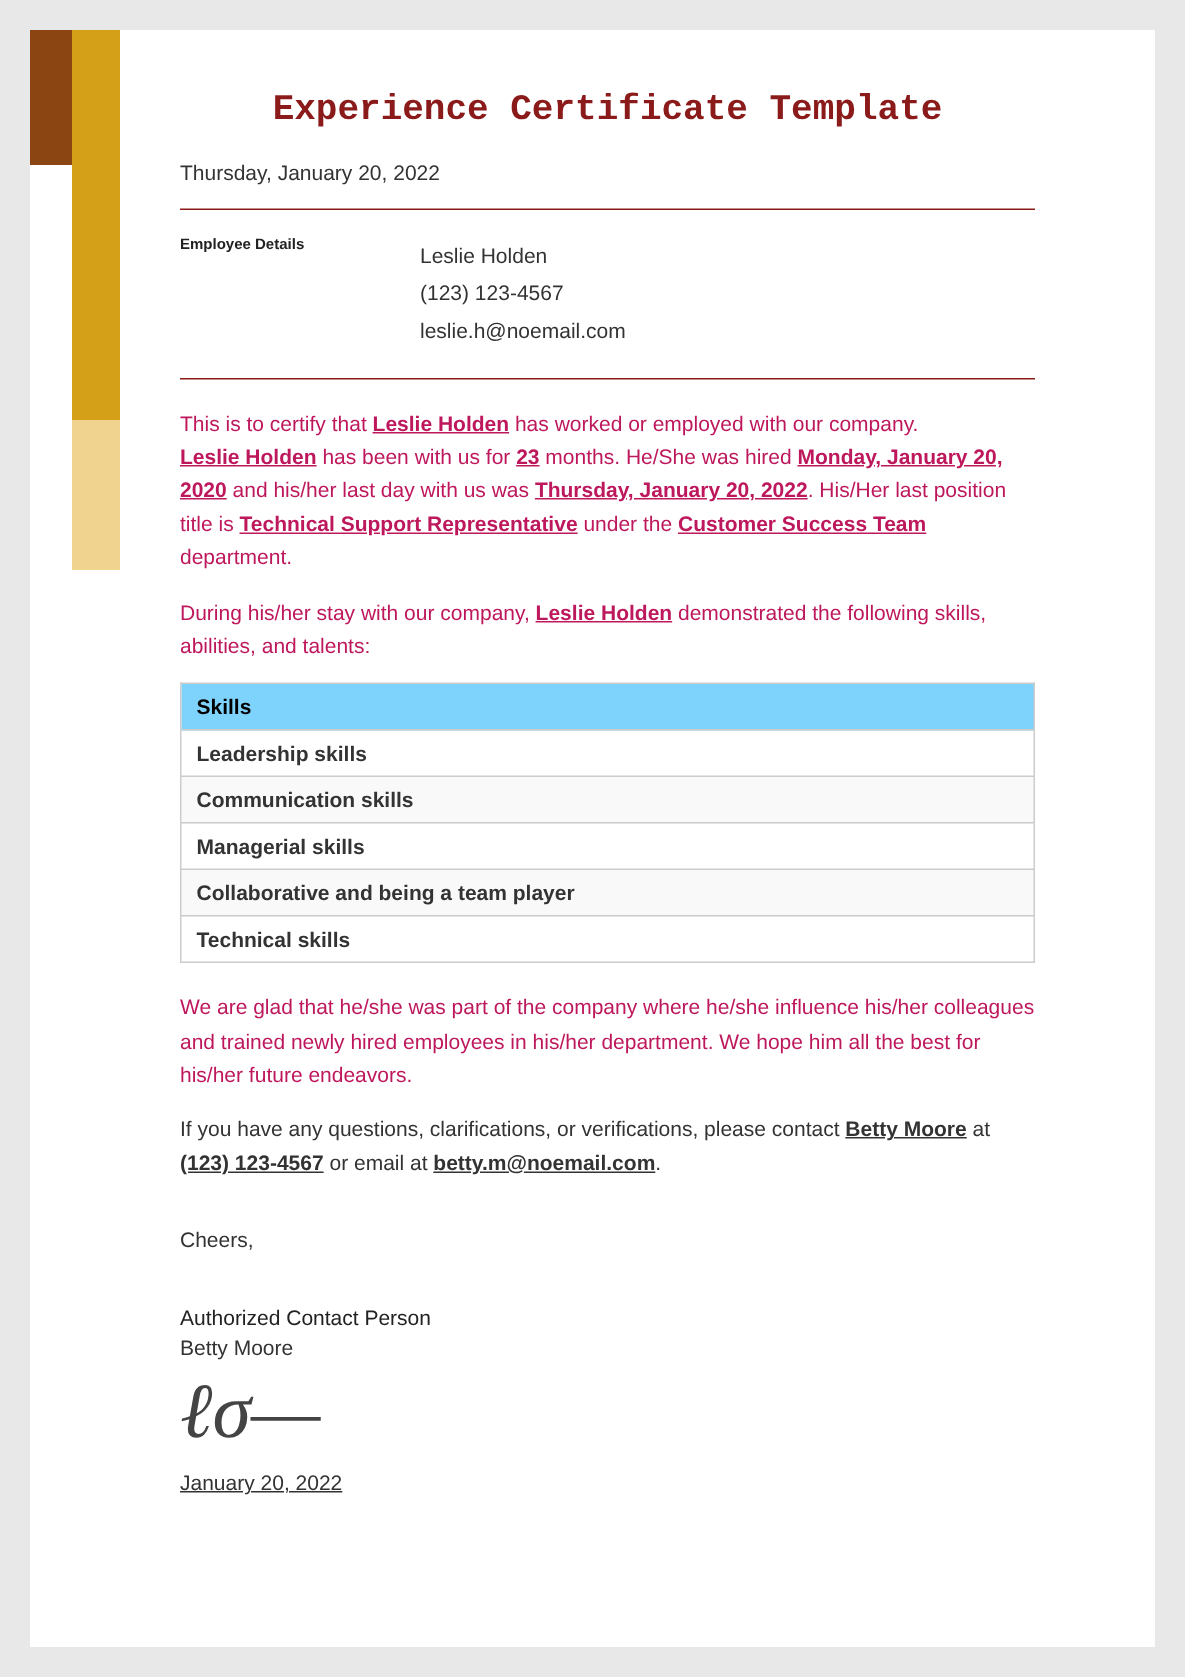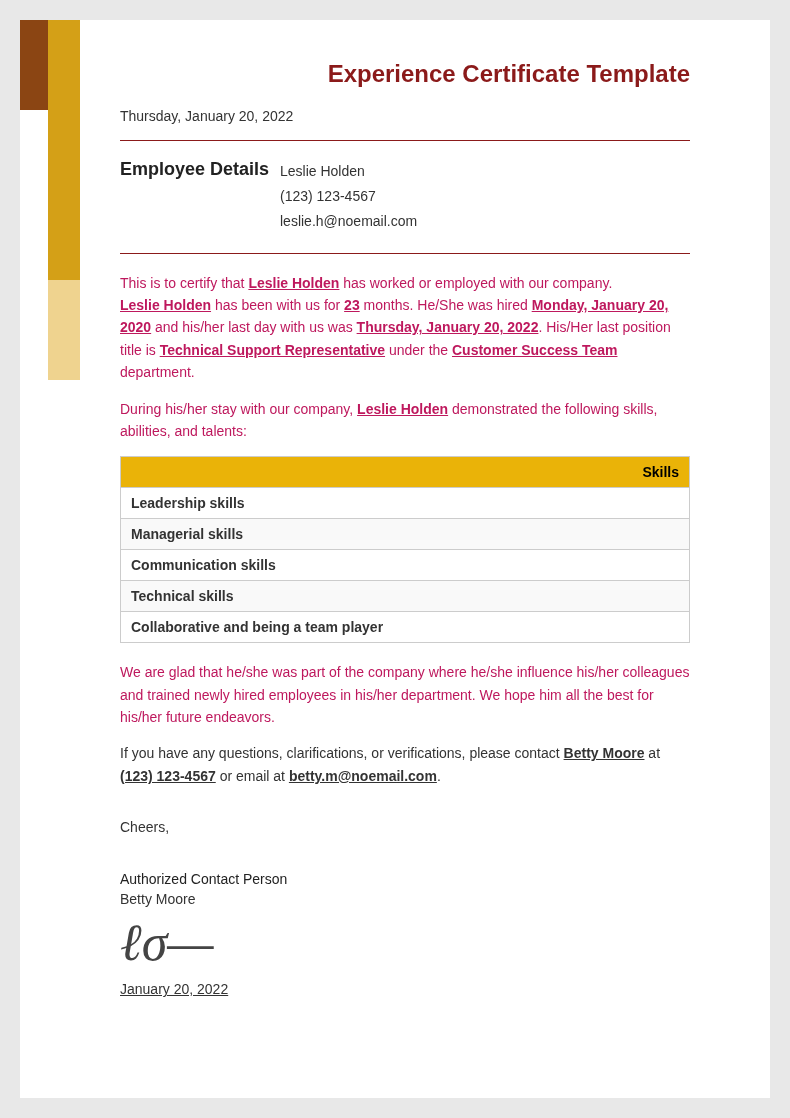--- a/index.html
+++ b/index.html
@@ -41,25 +41,26 @@
       left: 28px;
       top: 260px;
       width: 32px;
       height: 100px;
       background: #E8C060;
       opacity: 0.7;
     }
 
     
     .title {
-      text-align: right;
+      text-align: center;
       color: #8B1A1A;
       font-size: 24px;
       font-weight: bold;
       margin-bottom: 20px;
+      font-family: Liberation Mono, monospace;
     }
 
     
     .date-line {
       font-size: 14px;
       color: #333;
       margin-bottom: 16px;
     }
 
     
@@ -69,21 +70,21 @@
       margin-bottom: 18px;
     }
 
     
     .employee-section {
       display: flex;
       margin-bottom: 18px;
     }
     .employee-label {
       font-weight: bold;
-      font-size: 18px;
+      font-size: 10px;
       min-width: 160px;
       color: #222;
     }
     .employee-info {
       font-size: 14px;
       color: #333;
       line-height: 1.8;
     }
 
     
@@ -101,23 +102,23 @@
     }
 
     
     .skills-table {
       width: 100%;
       border-collapse: collapse;
       margin-bottom: 18px;
       font-size: 14px;
     }
     .skills-table th {
-      background: #eab308;
-      font-weight: bold;
-      text-align: right;
+      background: #7dd3fc;
+      font-weight: bold;
+      text-align: left;
       padding: 7px 10px;
       border: 1px solid #ccc;
     }
     .skills-table td {
       padding: 7px 10px;
       border: 1px solid #ccc;
       color: #333;
       font-weight: bold;
     }
     .skills-table tr:nth-child(even) td {
@@ -205,30 +206,30 @@
     <thead>
       <tr>
         <th>Skills</th>
       </tr>
     </thead>
     <tbody id="skills-body">
     <tr>
           <td>Leadership skills</td>
         </tr>
         <tr>
+          <td>Communication skills</td>
+        </tr>
+        <tr>
           <td>Managerial skills</td>
         </tr>
         <tr>
-          <td>Communication skills</td>
+          <td>Collaborative and being a team player</td>
         </tr>
         <tr>
           <td>Technical skills</td>
-        </tr>
-        <tr>
-          <td>Collaborative and being a team player</td>
         </tr>
       </tbody>
   </table>
 
   
   <p class="body-text">We are glad that he/she was part of the company where he/she influence his/her colleagues and trained newly hired employees in his/her department. We hope him all the best for his/her future endeavors.</p>
 
   
   <p class="closing">
     <span>If you have any questions, clarifications, or verifications, please contact </span><strong><u>Betty Moore</u></strong><span> at </span><strong><u>(123) 123-4567</u></strong><span> or email at </span><strong><u>betty.m@noemail.com</u></strong><span>.</span>

